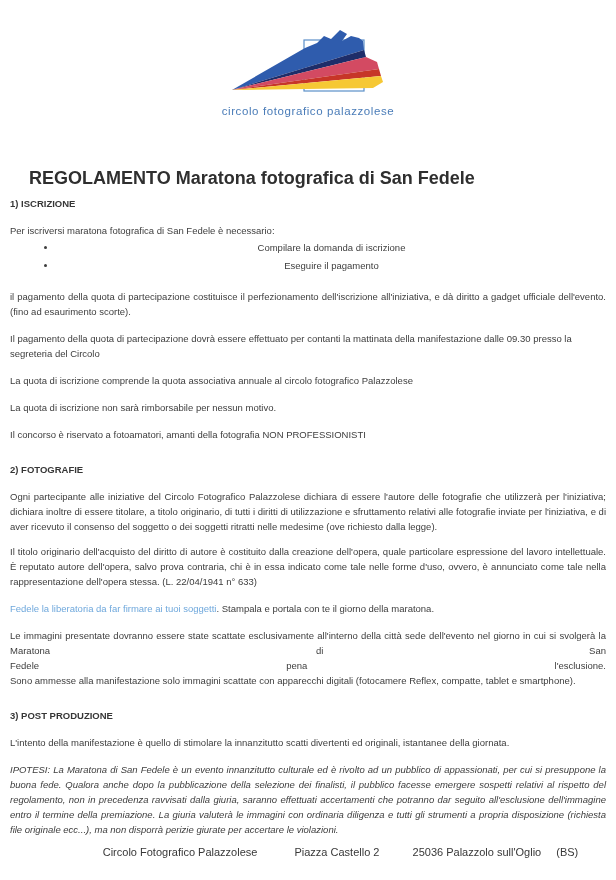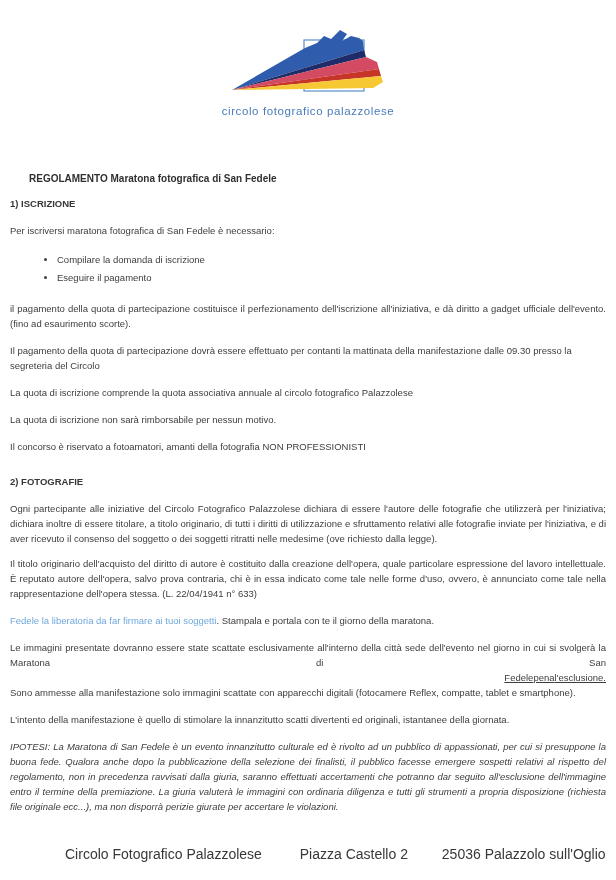--- a/index.html
+++ b/index.html
@@ -19,50 +19,51 @@
     margin-top: 5px;
     font-size: 11.5px;
     letter-spacing: 0.6px;
     color: #4a7cb8;
   }
 
   
   .content { padding: 0 10px; font-size: 9.5px; line-height: 15px; }
   .doc-title {
     margin: 53px 0 0 0;
-    font-size: 10px;
+    font-size: 18px;
     line-height: 17px;
     font-weight: 700;
     color: #2f2f2f;
     padding-left: 19px;
   }
   .sec-heading {
     margin: 9px 0 0 0;
     font-size: 9.5px;
     font-weight: 700;
     color: #363636;
   }
   .sec-heading.spaced { margin-top: 20px; }
   p { margin: 12px 0 0 0; }
   p.tight { margin-top: 10px; }
   .justify { text-align: justify; }
-  ul.bullets { margin: 14px 0 0 0; padding-left: 47px; }
+  ul.bullets { margin: 2px 0 0 0; padding-left: 47px; text-align: center; }
   ul.bullets li { margin-bottom: 3px; }
   .link { color: #6fa8dc; text-decoration: none; cursor: pointer; }
   .forced-justify { text-align: justify; text-align-last: justify; }
-  .gap-line { display: flex; justify-content: flex-end; text-decoration: underline; }
+  .gap-line { display: flex; justify-content: space-between; }
   .italic { font-style: italic; }
 
   
   .footer {
     position: absolute;
     top: 846px; left: 0; right: 0;
-    font-size: 14px;
+    font-size: 11px;
     color: #383838;
     white-space: nowrap;
+    text-align: center;
   }
   .footer .f-org { margin-left: 65px; }
   .footer .f-addr { margin-left: 34px; }
   .footer .f-city { margin-left: 30px; }
   .footer .f-prov { margin-left: 12px; }
 </style>
 </head>
 <body>
 
 <div class="page">
@@ -107,20 +108,21 @@
     <p>
       <span class="forced-justify" style="display:block">Le immagini presentate dovranno essere state scattate esclusivamente all'interno della città sede dell'evento nel giorno in cui si svolgerà la Maratona di San</span>
       <span class="gap-line">
         <span>Fedele</span>
         <span>pena</span>
         <span>l'esclusione.</span>
       </span>
       <span style="display:block">Sono ammesse alla manifestazione solo immagini scattate con apparecchi digitali (fotocamere Reflex, compatte, tablet e smartphone).</span>
     </p>
 
+    <h2 class="sec-heading spaced">3) POST PRODUZIONE</h2>
     <p>L'intento della manifestazione è quello di stimolare la innanzitutto scatti divertenti ed originali, istantanee della giornata.</p>
     <p class="justify italic">IPOTESI: La Maratona di San Fedele   è un evento innanzitutto culturale ed è rivolto ad un pubblico di appassionati, per cui si presuppone la buona fede. Qualora anche dopo la pubblicazione della selezione dei finalisti, il pubblico facesse emergere sospetti relativi al rispetto del regolamento, non in precedenza ravvisati dalla giuria, saranno effettuati accertamenti che potranno dar seguito all'esclusione dell'immagine entro il termine della premiazione. La giuria valuterà le immagini con ordinaria diligenza e tutti gli strumenti a propria disposizione (richiesta file originale ecc...), ma non disporrà perizie giurate per accertare le violazioni.</p>
 
   </div>
 
   <div class="footer">
     <span class="f-org">Circolo Fotografico Palazzolese</span>
     <span class="f-addr">Piazza Castello 2</span>
     <span class="f-city">25036 Palazzolo sull'Oglio</span>
     <span class="f-prov">(BS)</span>

